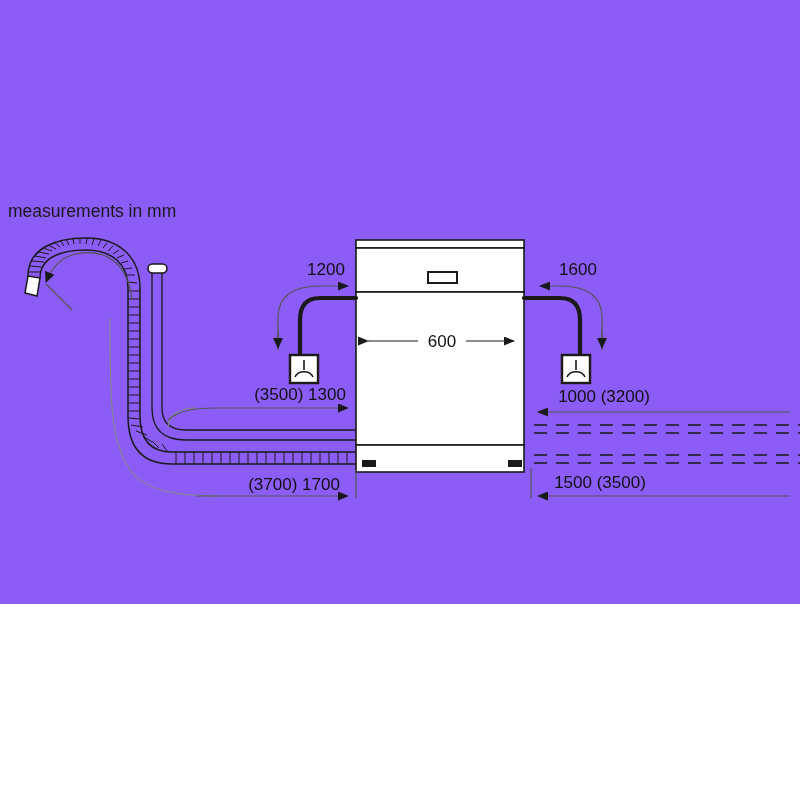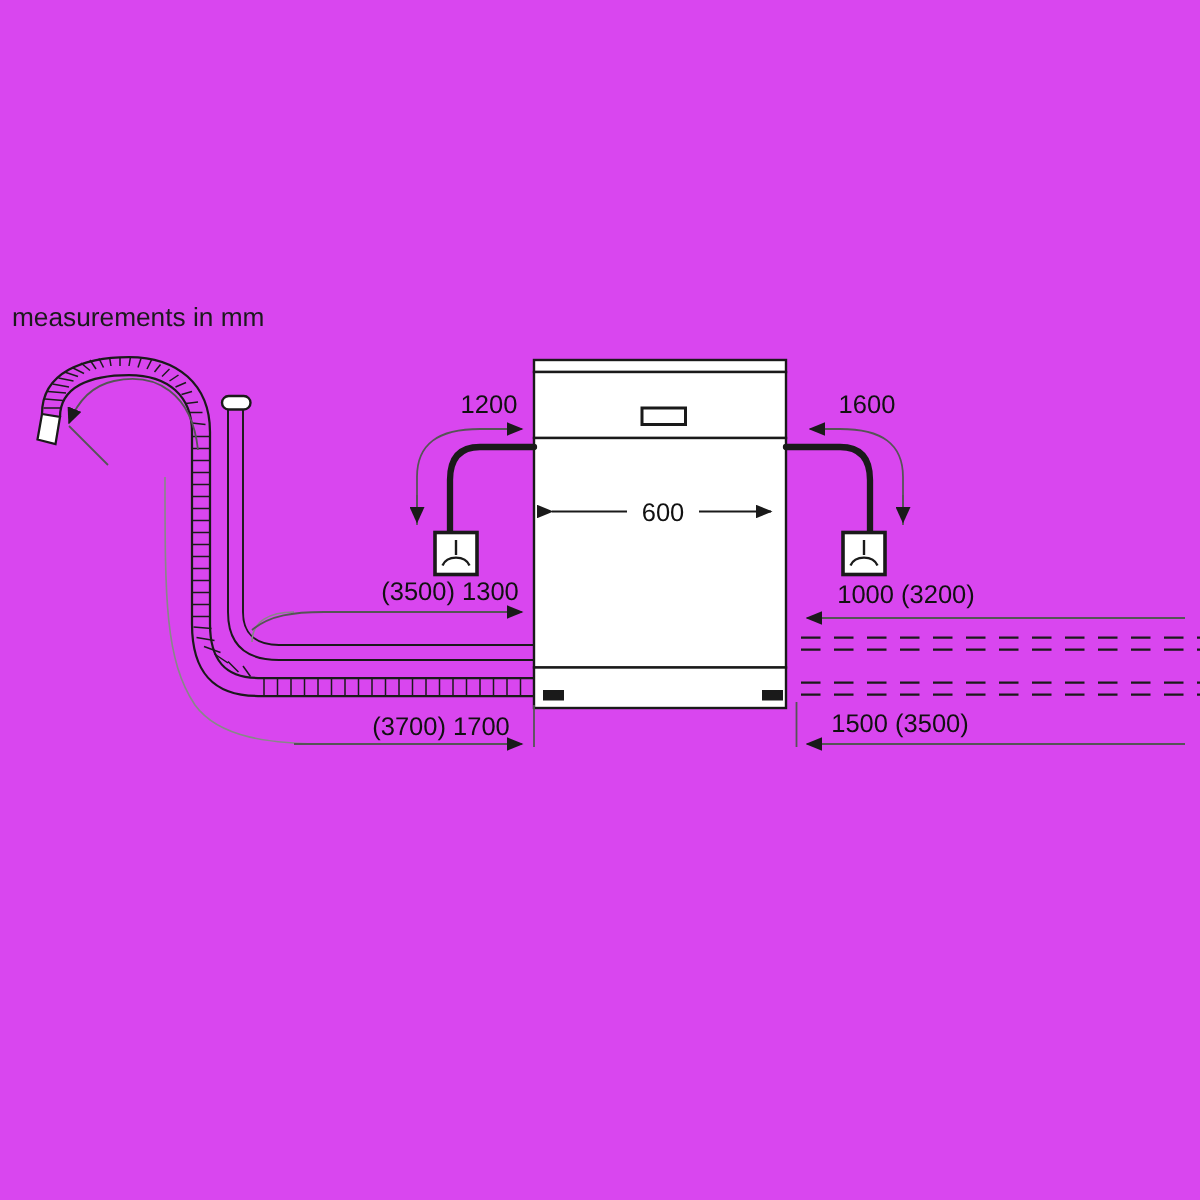--- a/index.html
+++ b/index.html
@@ -9,22 +9,22 @@
   }
   body {
     width: 800px;
     height: 800px;
     font-family: "Liberation Sans", sans-serif;
     overflow: hidden;
   }
   #diagram-root {
     position: relative;
     width: 800px;
-    height: 800px;
-    background: #d946ef;
+    height: 604px;
+    background: #8b5cf6;
   }
   svg.diagram {
     display: block;
     width: 800px;
     height: 800px;
   }
   .caption-text {
     font-family: "Liberation Sans", sans-serif;
     font-size: 17.5px;
     fill: #1a1a1a;

